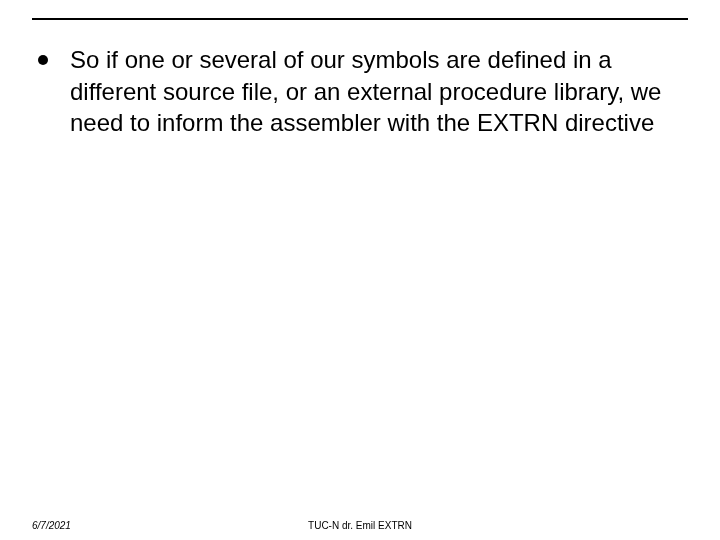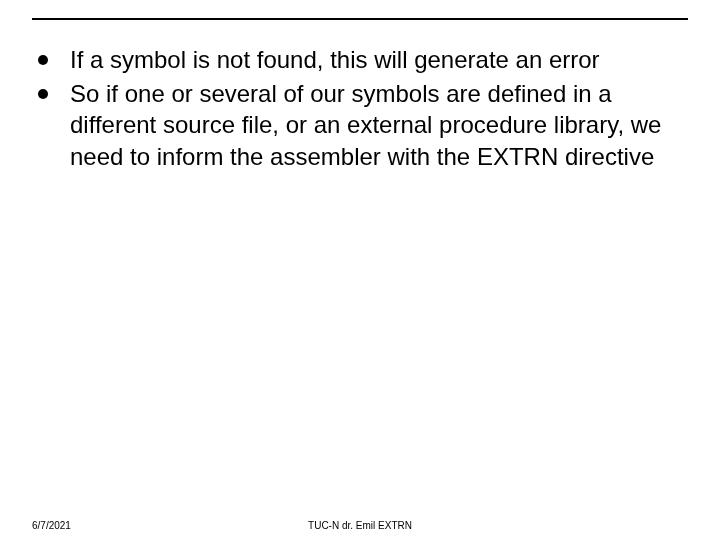--- a/index.html
+++ b/index.html
@@ -58,40 +58,37 @@
     bottom: 20px;
     left: 0;
     width: 100%;
     display: flex;
     font-size: 10px;
     color: #000000;
   }
   .footer-left {
     position: absolute;
     left: 32px;
+    font-style: italic;
   }
   .footer-center {
     position: absolute;
     left: 50%;
     transform: translateX(-50%);
   }
 </style>
 </head>
 <body>
 
 <div class="slide">
   <div class="underline"></div>
 
   <div class="content">
     <div class="bullet-row">
       <div class="bullet-icon"></div>
-      <div class="bullet-text">If a symbol is not found, this will generate an error</div>
-    </div>
-    <div class="bullet-row">
-      <div class="bullet-icon"></div>
       <div class="bullet-text">So if one or several of our symbols are defined in a different source file, or an external procedure library, we need to inform the assembler with the EXTRN directive</div>
     </div>
   </div>
 
   <div class="footer">
     <div class="footer-left">6/7/2021</div>
     <div class="footer-center">TUC-N dr. Emil EXTRN</div>
   </div>
 </div>
 

